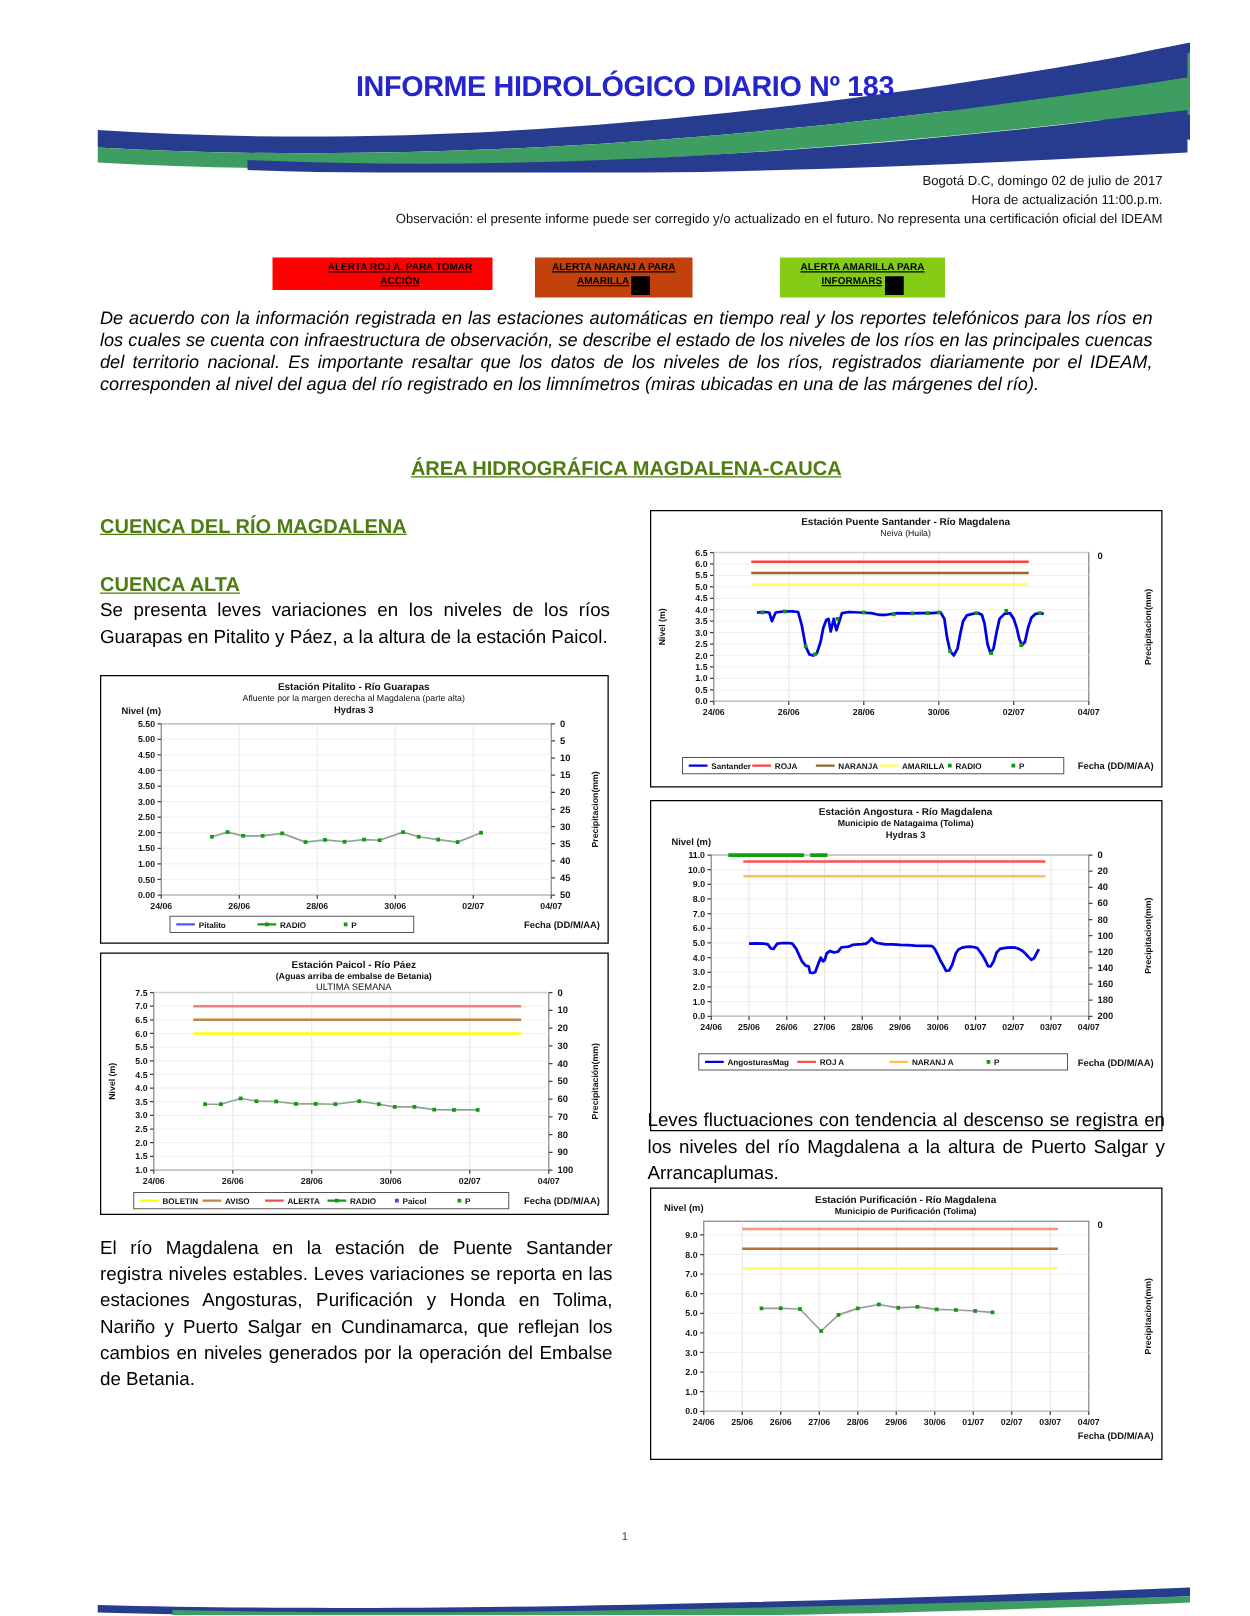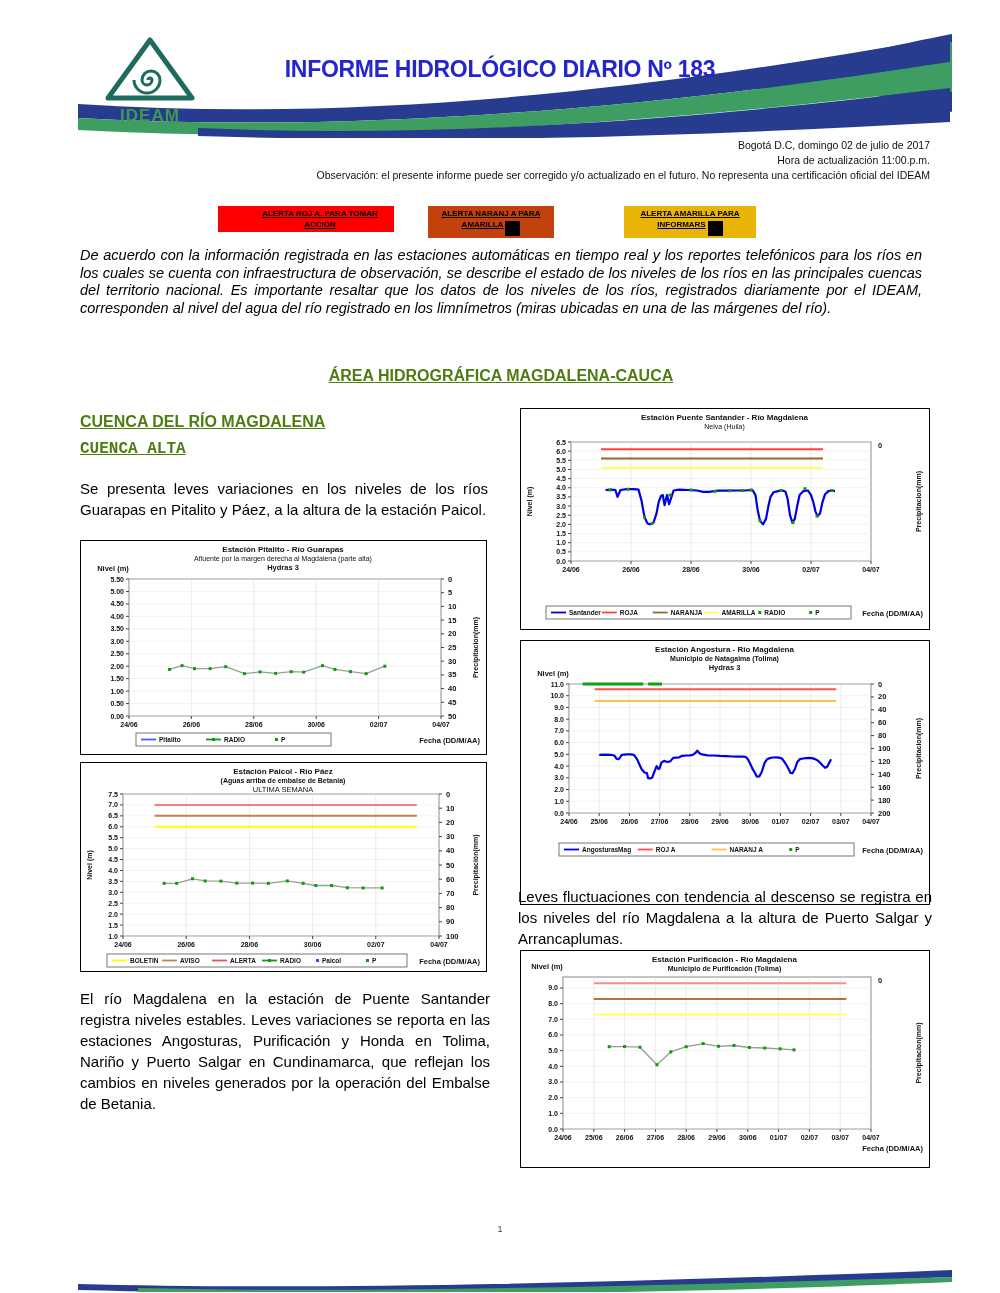--- a/index.html
+++ b/index.html
@@ -28,55 +28,48 @@
 <div class="page">
 
   <svg class="abs" style="left:78px;top:34px;" width="874" height="104" viewBox="0 0 874 104">
     <path d="M560,66 C690,42 790,16 874,0 L874,78 C760,46 650,52 560,66 Z" fill="#283C8F"></path>
     <path d="M600,62 C720,40 810,20 874,8 L874,58 C770,42 690,48 600,62 Z" fill="#3E9E62"></path>
     <path d="M0,70 C250,86 520,66 872,2 L872,28 C540,80 250,98 0,84 Z" fill="#283C8F"></path>
     <path d="M0,84 C250,98 540,80 872,28 L872,54 C560,92 250,110 0,96 Z" fill="#3E9E62"></path>
     <path d="M120,94 C350,104 600,88 872,54 L872,88 C620,102 380,110 120,102 Z" fill="#283C8F"></path>
   </svg>
 
-  <div class="abs logo">
-    <svg width="92" height="68" viewBox="0 0 92 68">
-      <path d="M46,4 L88,62 L4,62 Z" fill="#ffffff" stroke="#1C6B5E" stroke-width="5" stroke-linejoin="round"></path>
-      <path d="M46 44 m-2 0 a2 2 0 1 1 4 0 a5 5 0 1 1 -10 0 a9 9 0 1 1 18 0 a13 13 0 1 1 -26 0" fill="none" stroke="#1C6B5E" stroke-width="3"></path>
-    </svg>
-    <div class="logo-label">IDEAM</div>
-  </div>
 
   <div class="abs report-title">INFORME HIDROLÓGICO DIARIO Nº 183</div>
 
   <div class="abs meta">
     <div>Bogotá D.C, domingo 02 de julio de 2017</div>
     <div>Hora de actualización 11:00.p.m.</div>
     <div>Observación: el presente informe puede ser corregido y/o actualizado en el futuro. No representa una certificación oficial del IDEAM</div>
   </div>
 
   <div class="alert" style="left: 218px; top: 206px; width: 140px; background: rgb(255, 0, 0); padding-left: 32px;">
     <div>ALERTA ROJ A. PARA TOMAR</div>
     <div>ACCIÓN</div>
   </div>
   <div class="alert" style="left: 428px; top: 206px; width: 118px; background: #c2410c;">
     <div>ALERTA NARANJ A  PARA</div>
     <div><span>AMARILLA</span><span class="redaction"></span></div>
   </div>
-  <div class="alert" style="left: 624px; top: 206px; width: 124px; background: #eab308;">
+  <div class="alert" style="left: 624px; top: 206px; width: 124px; background: #84cc16;">
     <div>ALERTA AMARILLA  PARA</div>
     <div><span>INFORMARS</span><span class="redaction"></span></div>
   </div>
 
   <div class="abs intro">De acuerdo con la información registrada en las estaciones automáticas en tiempo real y los reportes telefónicos para los ríos en los cuales se cuenta con infraestructura de observación, se describe el estado de los niveles de los ríos en las principales cuencas del territorio nacional. Es importante resaltar que los datos de los niveles de los ríos, registrados diariamente por el IDEAM, corresponden al nivel del agua del río registrado en los limnímetros (miras ubicadas en una de las márgenes del río).</div>
 
   <div class="abs area-heading h-blue">ÁREA HIDROGRÁFICA MAGDALENA-CAUCA</div>
 
   <div class="abs h-blue" style="left:80px;top:413px;">CUENCA DEL RÍO MAGDALENA</div>
-  <div class="abs h-blue" style="left:80px;top:440px;font-family:Liberation Mono, monospace;">CUENCA ALTA</div>
+  <div class="abs h-blue" style="left:80px;top:460px;">CUENCA ALTA</div>
   <div class="abs body-par" style="left:80px;top:478px;width:408px;">Se presenta leves variaciones en los niveles de los ríos Guarapas en Pitalito y Páez, a la altura de la estación Paicol.</div>
 
   <div class="chart" style="left:80px;top:540px;width:407px;height:215px;"><svg width="404" height="212">
         <text x="202" y="11" font-size="8" fill="#111" text-anchor="middle" font-weight="bold">Estación Pitalito  - Río Guarapas</text>
         <text x="202" y="20" font-size="7" fill="#111" text-anchor="middle" font-weight="normal">Afluente por la margen derecha al Magdalena (parte alta)</text>
         <text x="202" y="29" font-size="7.5" fill="#111" text-anchor="middle" font-weight="bold">Hydras 3</text>
         <rect x="48" y="38" width="312" height="137" fill="#fff" stroke="#888" stroke-width="1"></rect>
         <line x1="48" y1="38" x2="360" y2="38" stroke="#e9e9e9" stroke-width="0.6"></line>
         <line x1="45" y1="38" x2="48" y2="38" stroke="#444" stroke-width="1"></line>
         <text x="43" y="40.5" font-size="7" fill="#111" text-anchor="end" font-weight="bold">5.50</text>

